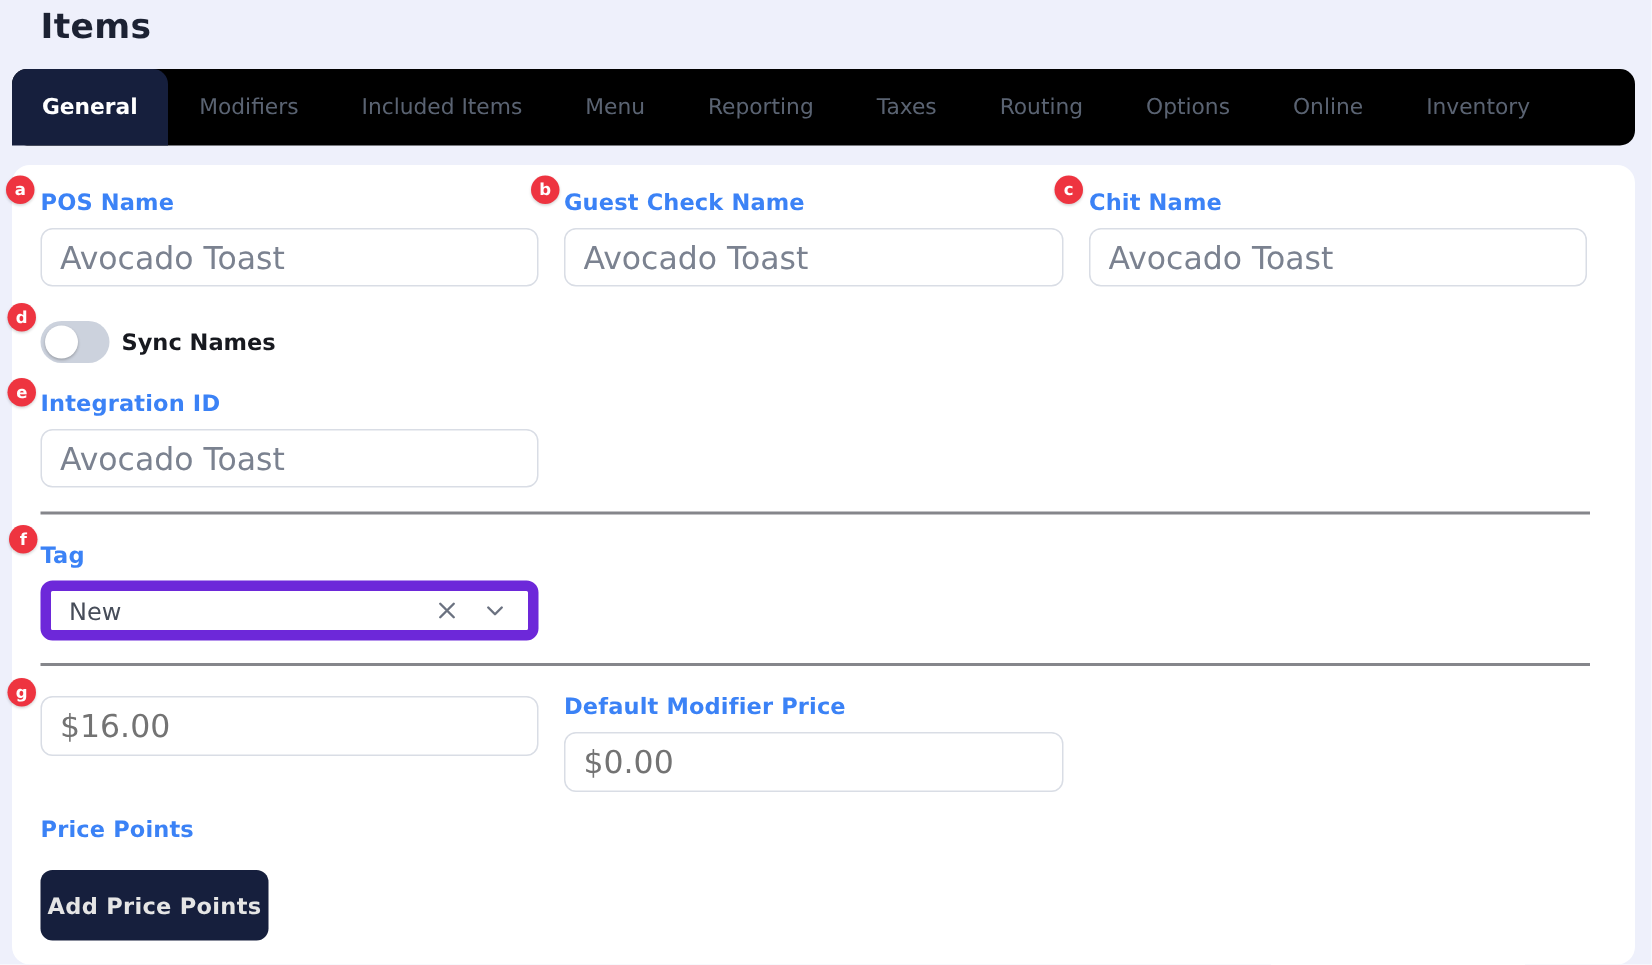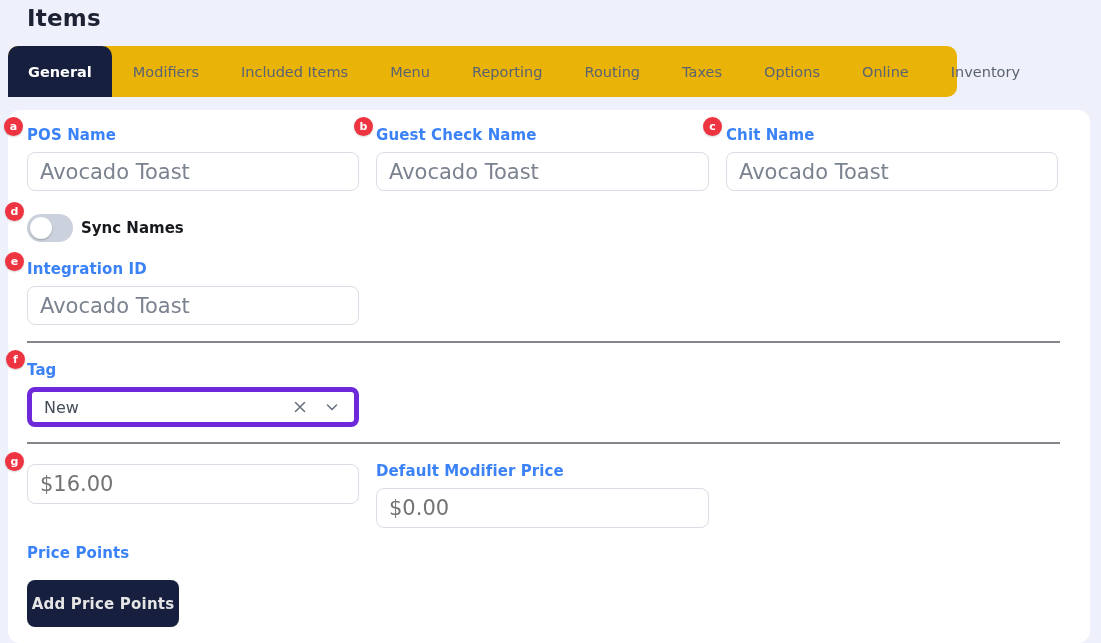--- a/index.html
+++ b/index.html
@@ -10,22 +10,22 @@
     color:#17191f;
     position:relative;
   }
   .page-title {
     position:absolute; left:27px; top:0;
     font-size:23px; font-weight:bold; color:#1c2233; line-height:36px;
     letter-spacing:0.2px;
   }
   
   .tabbar {
-    position:absolute; left:8px; top:46px; width:949px; height:51px;
-    background:#eab308; border-radius:10px;
+    position:absolute; left:8px; top:46px; width:1082px; height:51px;
+    background:#000000; border-radius:10px;
     display:flex; align-items:stretch;
   }
   .tab {
     display:flex; align-items:center; padding:0 21px;
     font-size:14.5px; color:#5a6372; cursor:pointer; white-space:nowrap;
   }
   .tab.active {
     background:#161f3d; color:#ffffff; font-weight:bold;
     border-radius:10px 10px 0 0; padding:0 20px;
   }
@@ -62,21 +62,21 @@
   }
   .toggle-label { margin-left:8px; font-size:15px; font-weight:bold; }
   .mt20 { margin-top:20px; }
   .divider {
     width:1033px; height:0; border-top:2px solid #85868b;
     margin-top:16px;
   }
   .divider.d2 { margin-top:15px; }
   
   .select-box {
-    width:332px; height:40px; border:5px solid #6d28d9; border-radius:8px;
+    width:332px; height:40px; border:7px solid #6d28d9; border-radius:8px;
     display:flex; align-items:center; padding:0 12px; cursor:pointer;
     background:#ffffff;
   }
   .select-value { font-size:16px; color:#474d59; flex:1; }
   .select-icon { display:flex; align-items:center; margin-left:12px; cursor:pointer; }
   
   .add-btn {
     margin-top:19px; width:152px; height:47px;
     background:#161f3d; color:#e5e5e5; border:none; border-radius:8px;
     font-family:inherit; font-size:15px; font-weight:bold; cursor:pointer;
@@ -101,22 +101,22 @@
 <body>
 
 <h1 class="page-title">Items</h1>
 
 <nav class="tabbar">
   <div class="tab active">General</div>
   <div class="tab">Modifiers</div>
   <div class="tab">Included Items</div>
   <div class="tab">Menu</div>
   <div class="tab">Reporting</div>
+  <div class="tab">Taxes</div>
   <div class="tab">Routing</div>
-  <div class="tab">Taxes</div>
   <div class="tab">Options</div>
   <div class="tab">Online</div>
   <div class="tab">Inventory</div>
 </nav>
 
 <main class="card">
 
   <span class="badge badge-a">a</span>
   <span class="badge badge-b">b</span>
   <span class="badge badge-c">c</span>

